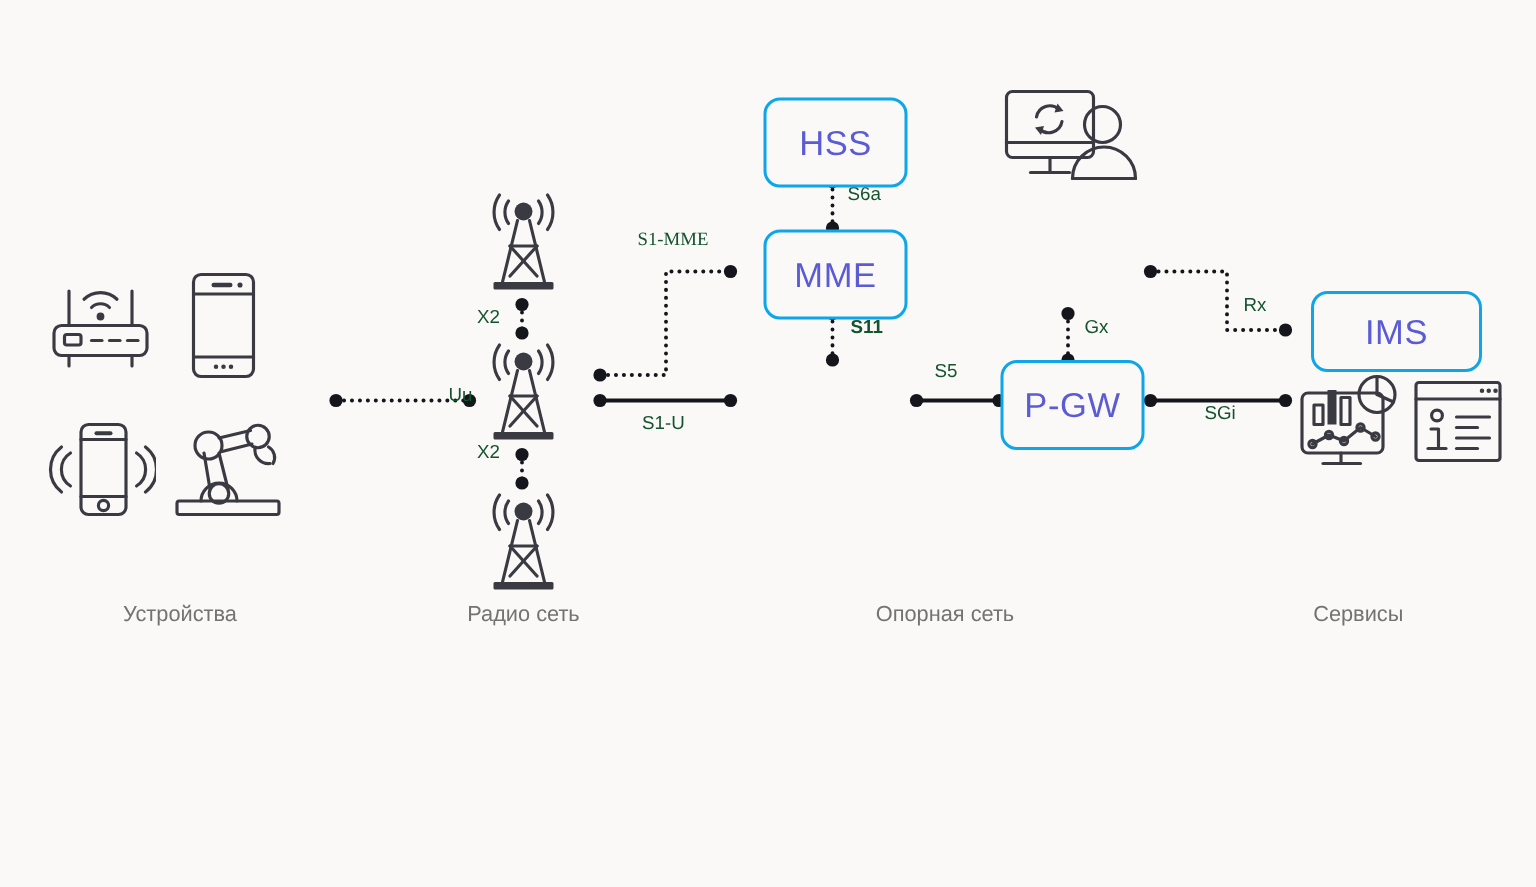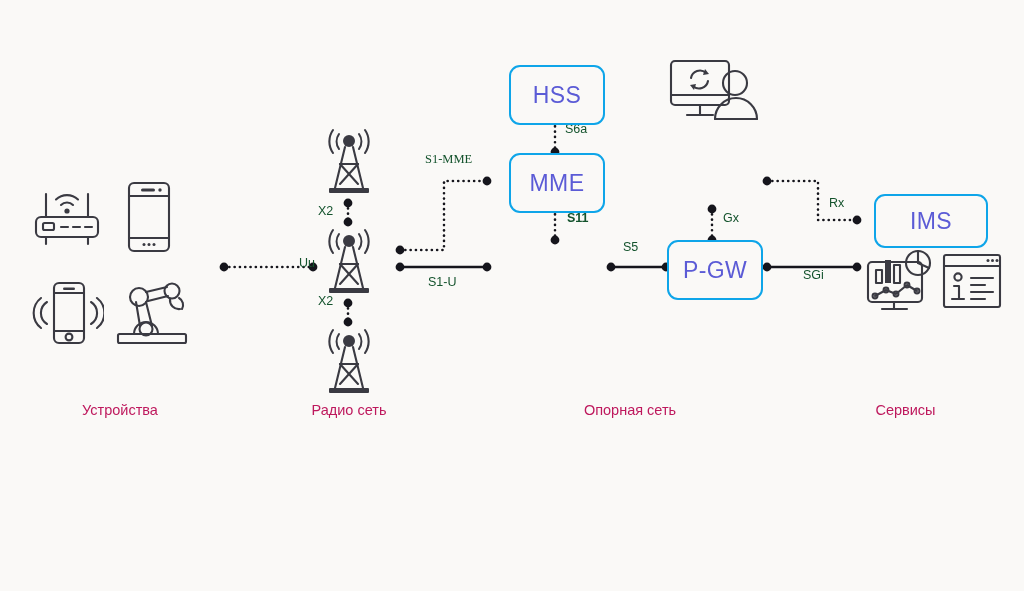--- a/index.html
+++ b/index.html
@@ -23,21 +23,21 @@
     letter-spacing:.4px;
   }
   .iface-label{
     position:absolute;
     color:#14532d;
     font-size:12.5px;
     white-space:nowrap;
   }
   .zone-label{
     position:absolute;
-    color:#be185d;
+    color:#737373;
     font-size:14.5px;
     white-space:nowrap;
     text-align:center;
   }
   .icon{position:absolute;}
   .ic{stroke:#3a3a42;fill:none;stroke-width:2.1;stroke-linecap:round;stroke-linejoin:round;}
   .ic-f{fill:#3a3a42;stroke:none;}
   .link-solid{stroke:#15151c;stroke-width:2.6;fill:none;stroke-linecap:round;}
   .link-dot{stroke:#15151c;stroke-width:2.6;fill:none;stroke-linecap:round;stroke-dasharray:0.1 5.2;}
   .endpt{fill:#15151c;}

